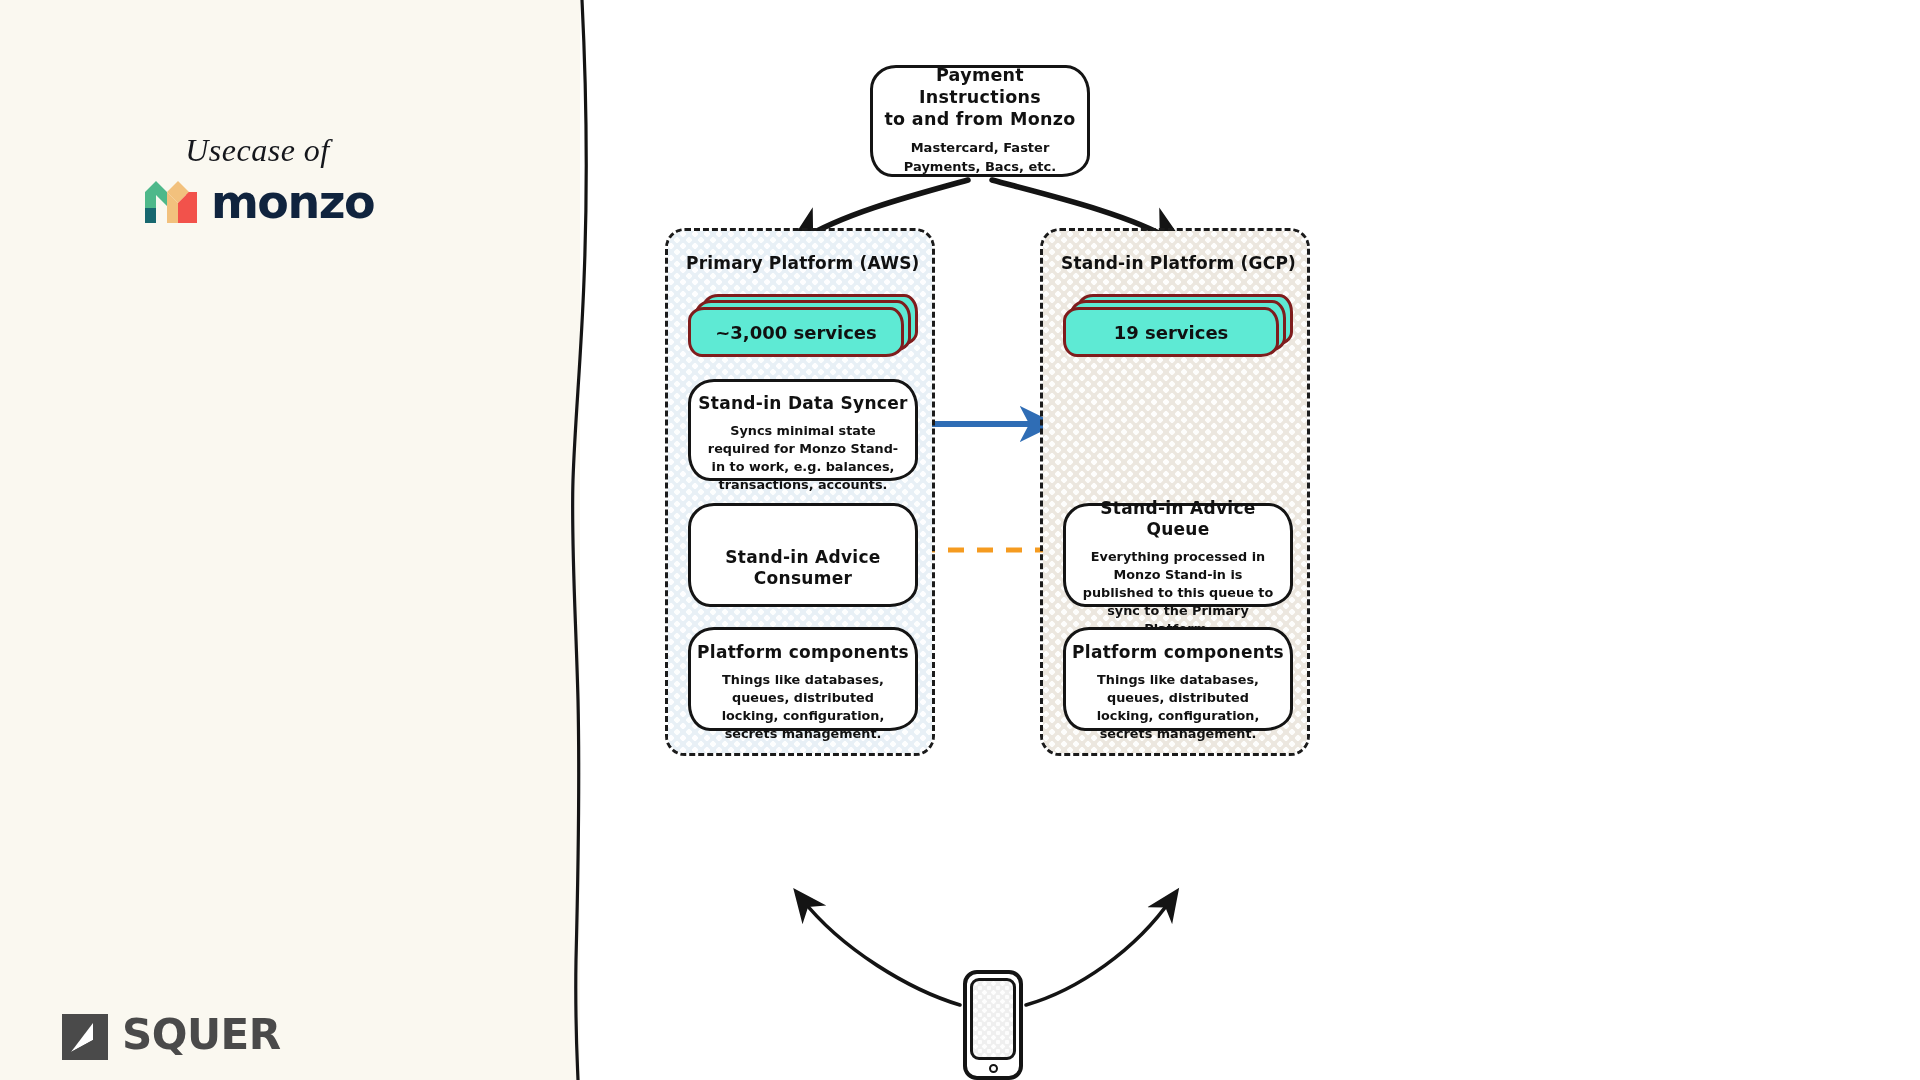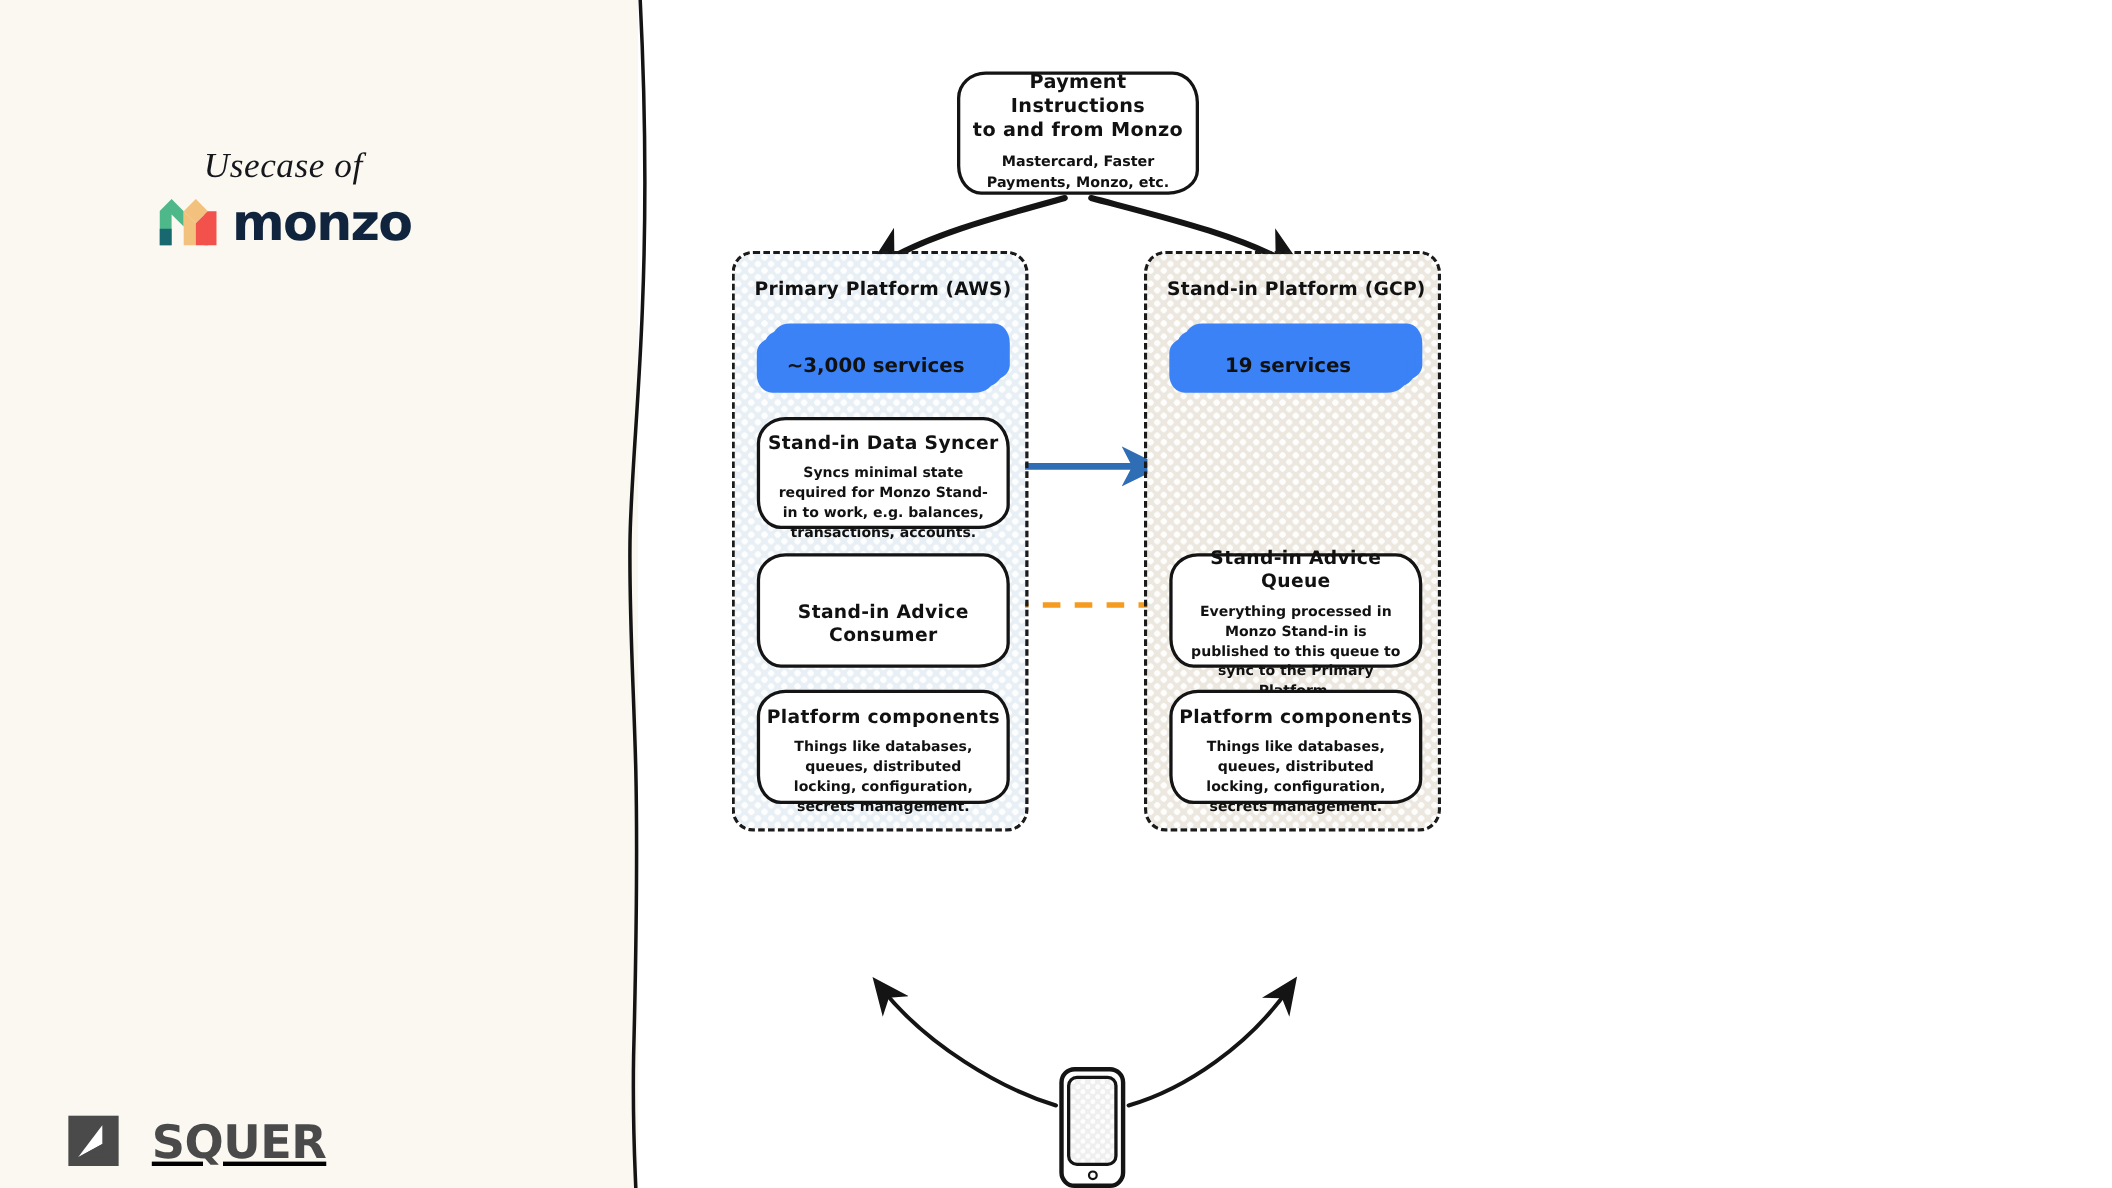--- a/index.html
+++ b/index.html
@@ -75,23 +75,22 @@
     letter-spacing: -1.5px;
     color: #10243e;
     line-height: 1;
   }
 
   
   .squer-logo {
     position: absolute;
     left: 62px; bottom: 20px;
     display: flex;
-    align-items: flex-end;
-    gap: 30px;
-    text-decoration: underline;
+    align-items: flex-start;
+    gap: 14px;
   }
   .squer-mark { width: 46px; height: 46px; display: block; }
   .squer-word {
     font-family: "DejaVu Sans", sans-serif;
     font-weight: bold;
     font-size: 42px;
     letter-spacing: -0.5px;
     color: #4a4a4a;
     line-height: 1;
   }
@@ -183,22 +182,22 @@
     font-weight: bold;
     font-size: 17px;
     color: #111111;
     letter-spacing: 0.2px;
   }
 
   
   .stack-wrap { position: absolute; left: 20px; top: 63px; width: 230px; height: 66px; }
   .stack-sheet {
     position: absolute;
-    background: #3b82f6;
-    border: 3px solid #3b82f6;
+    background: #5eead4;
+    border: 3px solid #7f1d1d;
     border-radius: 16px 14px 18px 14px / 14px 18px 14px 16px;
   }
   .stack-sheet.s3 { left: 14px; top: 0px;  width: 216px; height: 52px; }
   .stack-sheet.s2 { left: 7px;  top: 6px;  width: 216px; height: 52px; }
   .stack-sheet.s1 {
     left: 0px; top: 13px; width: 216px; height: 50px;
     display: flex; align-items: center; justify-content: center;
   }
   .stack-label {
     font-family: "DejaVu Sans", sans-serif;
@@ -322,21 +321,21 @@
       <line x1="262" y1="424" x2="460" y2="424" stroke="#2f6db5" stroke-width="6" stroke-linecap="butt" marker-end="url(#blue-head)"></line>
 
       <line x1="500" y1="550" x2="262" y2="550" stroke="#f59b20" stroke-width="5" stroke-linecap="butt" stroke-dasharray="16 13" marker-end="url(#orange-head)"></line>
     </svg>
 
     <div class="node" id="payment-node">
       <div class="node-title">
         <span>Payment Instructions</span><br>
         <span>to and from Monzo</span>
       </div>
-      <div class="node-sub">Mastercard, Faster Payments, Monzo, etc.</div>
+      <div class="node-sub">Mastercard, Faster Payments, Bacs, etc.</div>
     </div>
 
     <div class="platform" id="platform-primary">
       <div class="platform-bg"></div>
 
       <div class="platform-title">Primary Platform (AWS)</div>
 
       <div class="stack-wrap">
         <div class="stack-sheet s3"></div>
         <div class="stack-sheet s2"></div>

